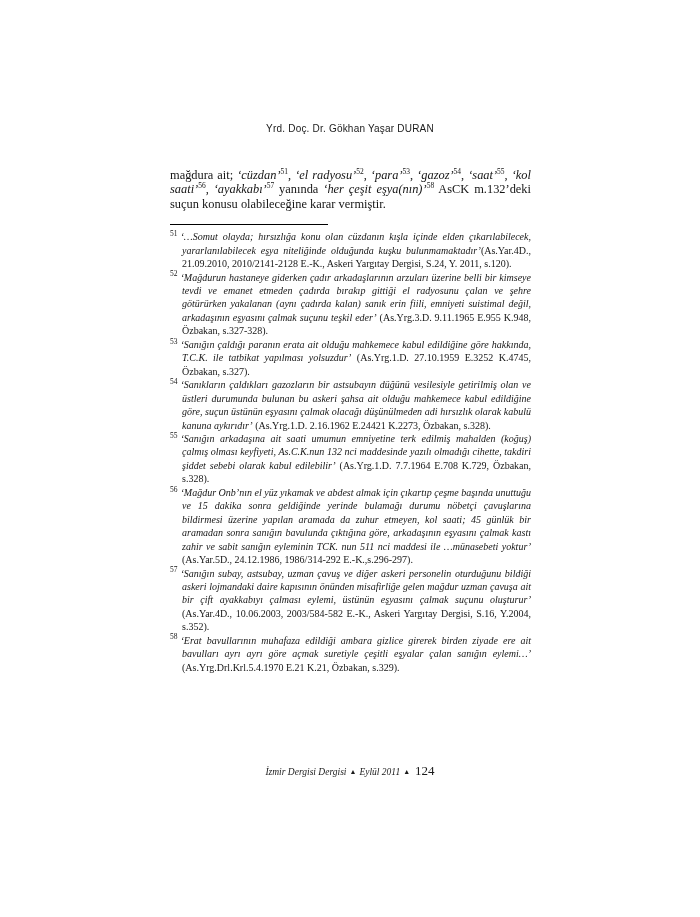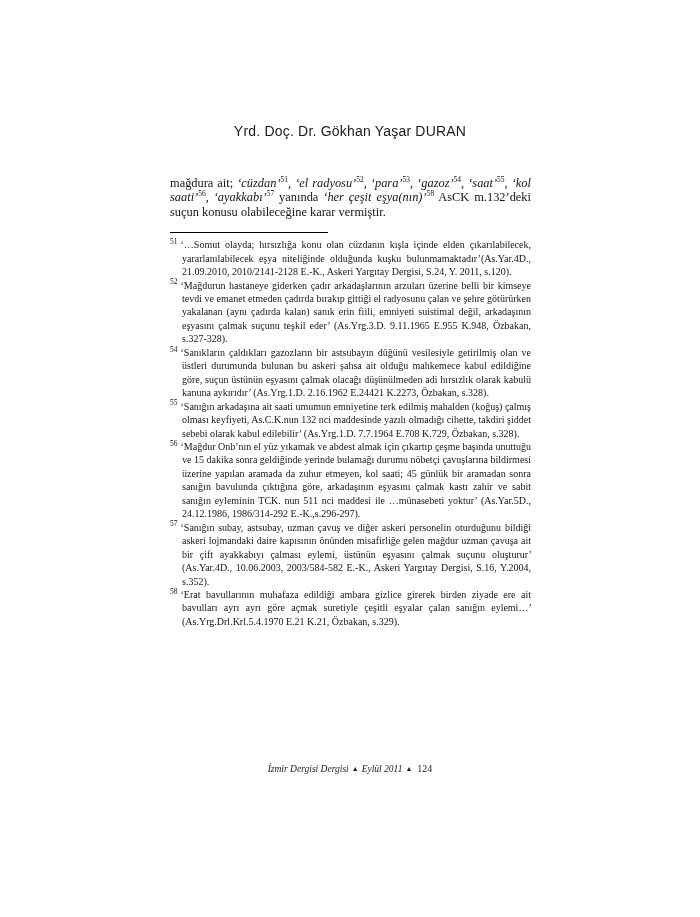--- a/index.html
+++ b/index.html
@@ -17,28 +17,28 @@
     inset: 0;
     background: #ffffff;
   }
   .page-header {
     position: absolute;
     top: 123px;
     left: 0;
     width: 700px;
     text-align: center;
     font-family: "Liberation Sans", sans-serif;
-    font-size: 14px;
+    font-size: 10px;
     letter-spacing: 0.2px;
     color: #1a1a1a;
   }
   .content {
     position: absolute;
     left: 170px;
-    top: 176px;
+    top: 168px;
     width: 361px;
   }
   .main-paragraph {
     font-size: 12.4px;
     line-height: 14.4px;
     text-align: justify;
     color: #141414;
   }
   .main-paragraph .term { font-style: italic; }
   .main-paragraph sup,
@@ -64,41 +64,41 @@
     padding-left: 12px;
     text-indent: -12px;
   }
   .footnote .fn-num {
     font-size: 7.5px;
     line-height: 0;
     vertical-align: super;
     padding-right: 3px;
     font-style: normal;
   }
-  .footnote .fn-quote { }
+  .footnote .fn-quote { font-style: italic; }
   .footnote .fn-citation { font-style: normal; }
   .page-footer {
     position: absolute;
     top: 763px;
     left: 0;
     width: 700px;
     text-align: center;
     font-size: 9.5px;
     color: #1a1a1a;
   }
   .page-footer .journal, .page-footer .issue { font-style: italic; }
   .page-footer .tri {
     font-style: normal;
     font-size: 7px;
     vertical-align: 1px;
     padding: 0 3px;
   }
   .page-footer .pageno {
     font-style: normal;
-    font-size: 10px;
+    font-size: 13px;
     padding-left: 2px;
   }
 </style>
 </head>
 <body>
 
 <div class="page">
 
   <div class="page-header">Yrd. Doç. Dr. Gökhan Yaşar DURAN</div>
 
@@ -107,20 +107,21 @@
     <p class="main-paragraph"><span>mağdura ait; </span><span><span class="term">‘cüzdan’</span><sup>51</sup><span>, </span><span class="term">‘el radyosu’</span><sup>52</sup><span>, </span><span class="term">‘para’</span><sup>53</sup><span>, </span><span class="term">‘gazoz’</span><sup>54</sup><span>, </span><span class="term">‘saat’</span><sup>55</sup><span>, </span><span class="term">‘kol saati’</span><sup>56</sup><span>, </span><span class="term">‘ayakkabı’</span><sup>57</sup><span> yanında </span><span class="term">‘her çeşit eşya(nın)’</span><sup>58</sup><span> AsCK m.132’deki suçun konusu olabileceğine karar vermiştir.</span></span></p>
 
     <div class="footnote-rule"></div>
 
     <div class="footnotes">
 
         <div class="footnote"><sup class="fn-num">51</sup><span class="fn-quote">‘…Somut olayda; hırsızlığa konu olan cüzdanın kışla içinde elden çıkarılabilecek, yararlanılabilecek eşya niteliğinde olduğunda kuşku bulunmamaktadır’</span><span class="fn-citation">(As.Yar.4D., 21.09.2010, 2010/2141-2128 E.-K., Askeri Yargıtay Dergisi, S.24, Y. 2011, s.120).</span></div>
 
         <div class="footnote"><sup class="fn-num">52</sup><span class="fn-quote">‘Mağdurun hastaneye giderken çadır arkadaşlarının arzuları üzerine belli bir kimseye tevdi ve emanet etmeden çadırda bırakıp gittiği el radyosunu çalan ve şehre götürürken yakalanan (aynı çadırda kalan) sanık erin fiili, emniyeti suistimal değil, arkadaşının eşyasını çalmak suçunu teşkil eder’</span><span class="fn-citation"> (As.Yrg.3.D. 9.11.1965 E.955 K.948, Özbakan, s.327-328).</span></div>
 
+        <div class="footnote"><sup class="fn-num">53</sup><span class="fn-quote">‘Sanığın çaldığı paranın erata ait olduğu mahkemece kabul edildiğine göre hakkında, T.C.K. ile tatbikat yapılması yolsuzdur’</span><span class="fn-citation"> (As.Yrg.1.D. 27.10.1959 E.3252 K.4745, Özbakan, s.327).</span></div>
 
         <div class="footnote"><sup class="fn-num">54</sup><span class="fn-quote">‘Sanıkların çaldıkları gazozların bir astsubayın düğünü vesilesiyle getirilmiş olan ve üstleri durumunda bulunan bu askeri şahsa ait olduğu mahkemece kabul edildiğine göre, suçun üstünün eşyasını çalmak olacağı düşünülmeden adi hırsızlık olarak kabulü kanuna aykırıdır’</span><span class="fn-citation"> (As.Yrg.1.D. 2.16.1962 E.24421 K.2273, Özbakan, s.328).</span></div>
 
         <div class="footnote"><sup class="fn-num">55</sup><span class="fn-quote">‘Sanığın arkadaşına ait saati umumun emniyetine terk edilmiş mahalden (koğuş) çalmış olması keyfiyeti, As.C.K.nun 132 nci maddesinde yazılı olmadığı cihette, takdiri şiddet sebebi olarak kabul edilebilir’</span><span class="fn-citation"> (As.Yrg.1.D. 7.7.1964 E.708 K.729, Özbakan, s.328).</span></div>
 
         <div class="footnote"><sup class="fn-num">56</sup><span class="fn-quote">‘Mağdur Onb’nın el yüz yıkamak ve abdest almak için çıkartıp çeşme başında unuttuğu ve 15 dakika sonra geldiğinde yerinde bulamağı durumu nöbetçi çavuşlarına bildirmesi üzerine yapılan aramada da zuhur etmeyen, kol saati; 45 günlük bir aramadan sonra sanığın bavulunda çıktığına göre, arkadaşının eşyasını çalmak kastı zahir ve sabit sanığın eyleminin TCK. nun 511 nci maddesi ile …münasebeti yoktur’</span><span class="fn-citation"> (As.Yar.5D., 24.12.1986, 1986/314-292 E.-K.,s.296-297).</span></div>
 
         <div class="footnote"><sup class="fn-num">57</sup><span class="fn-quote">‘Sanığın subay, astsubay, uzman çavuş ve diğer askeri personelin oturduğunu bildiği askeri lojmandaki daire kapısının önünden misafirliğe gelen mağdur uzman çavuşa ait bir çift ayakkabıyı çalması eylemi, üstünün eşyasını çalmak suçunu oluşturur’</span><span class="fn-citation"> (As.Yar.4D., 10.06.2003, 2003/584-582 E.-K., Askeri Yargıtay Dergisi, S.16, Y.2004, s.352).</span></div>
 
         <div class="footnote"><sup class="fn-num">58</sup><span class="fn-quote">‘Erat bavullarının muhafaza edildiği ambara gizlice girerek birden ziyade ere ait bavulları ayrı ayrı göre açmak suretiyle çeşitli eşyalar çalan sanığın eylemi…’</span><span class="fn-citation"> (As.Yrg.Drl.Krl.5.4.1970 E.21 K.21, Özbakan, s.329).</span></div>

